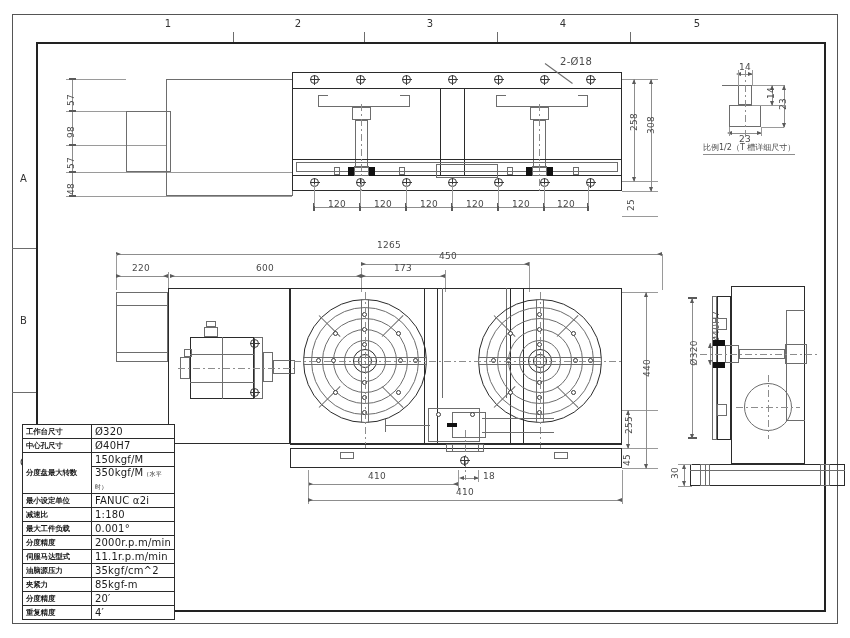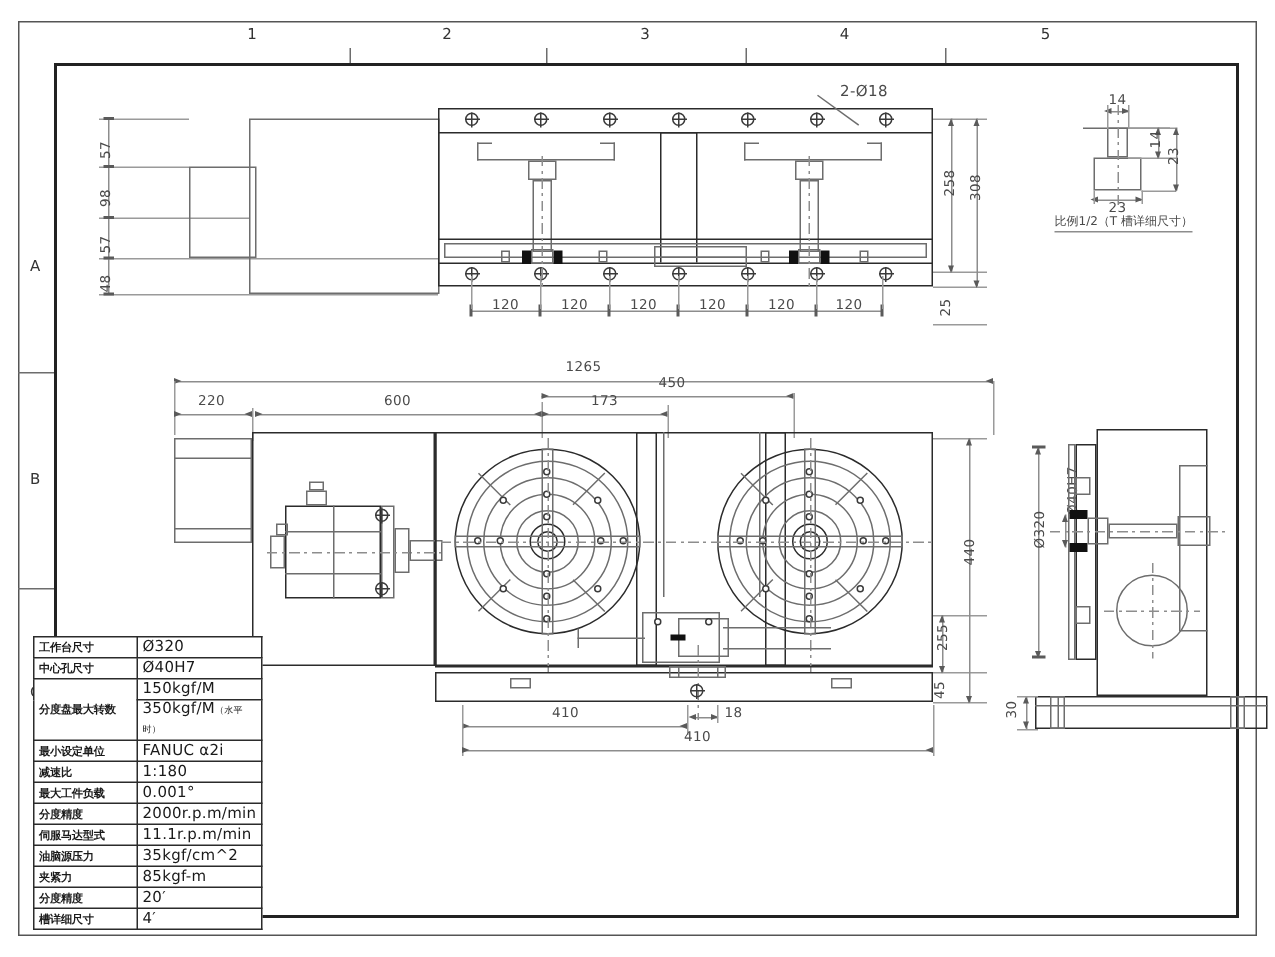--- a/index.html
+++ b/index.html
@@ -528,19 +528,19 @@
       </tr>
       <tr>
         <td class="k">夹紧力</td>
         <td class="v">85kgf-m</td>
       </tr>
       <tr>
         <td class="k">分度精度</td>
         <td class="v">20′</td>
       </tr>
       <tr>
-        <td class="k">槽详细尺寸</td>
+        <td class="k">重复精度</td>
         <td class="v">4′</td>
       </tr>
     </tbody>
   </table>
 
 </div>
 
 </body></html>

